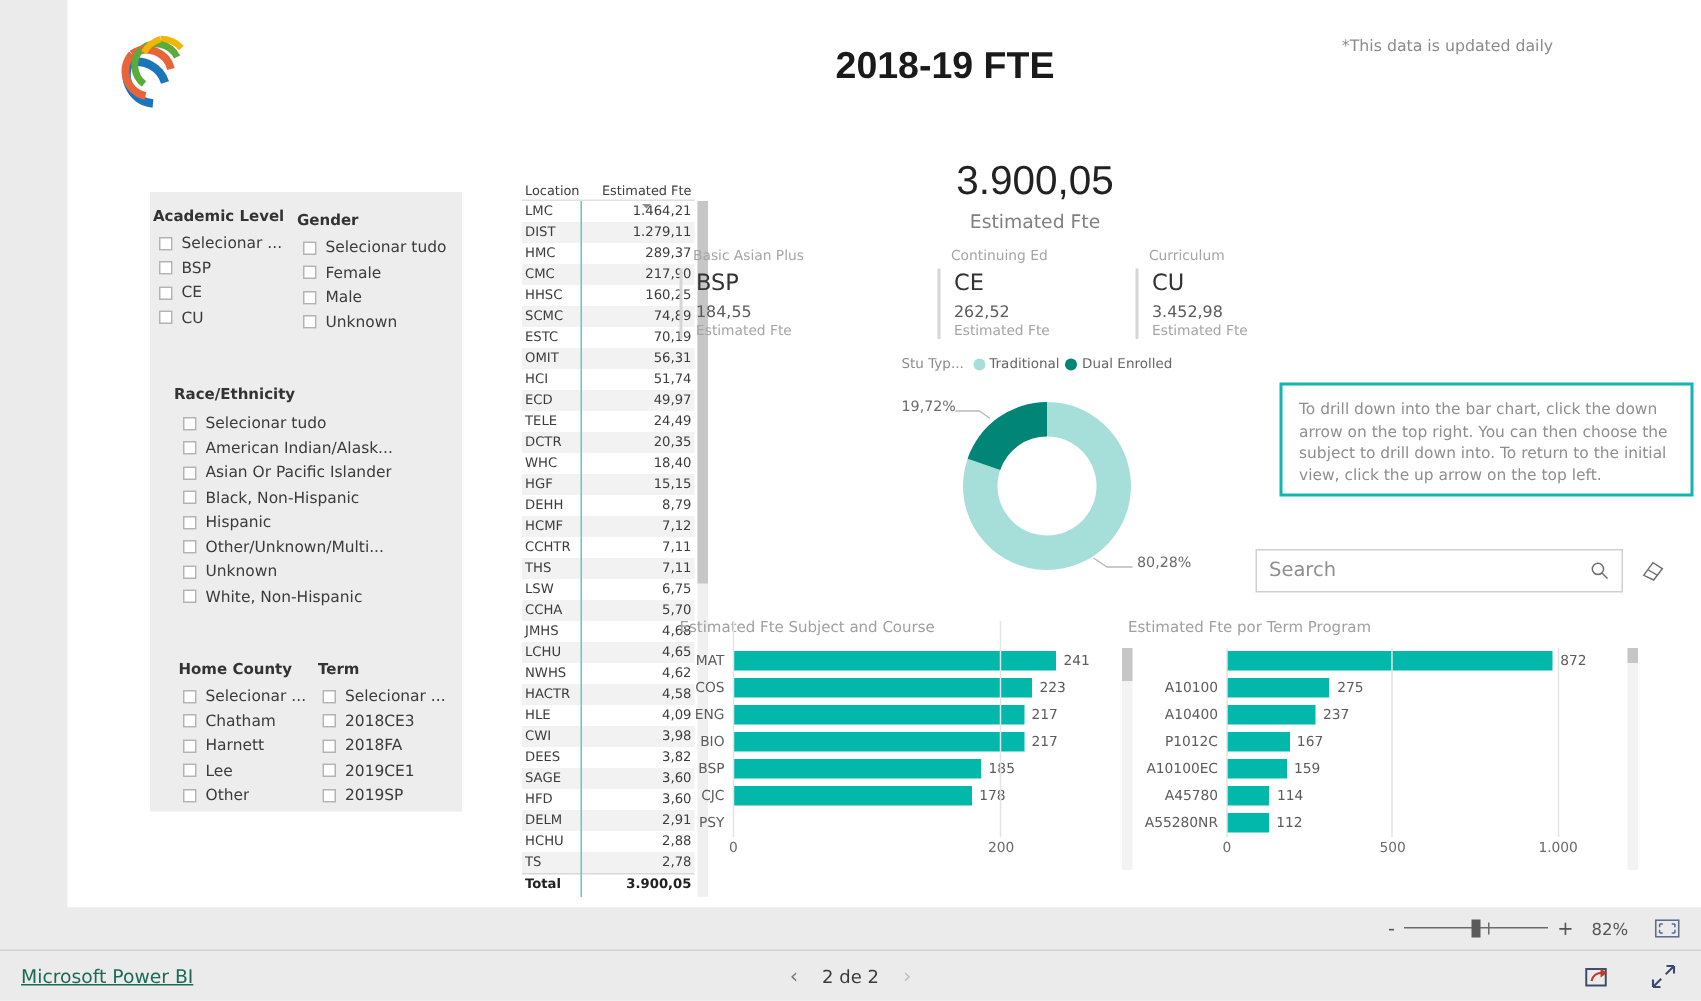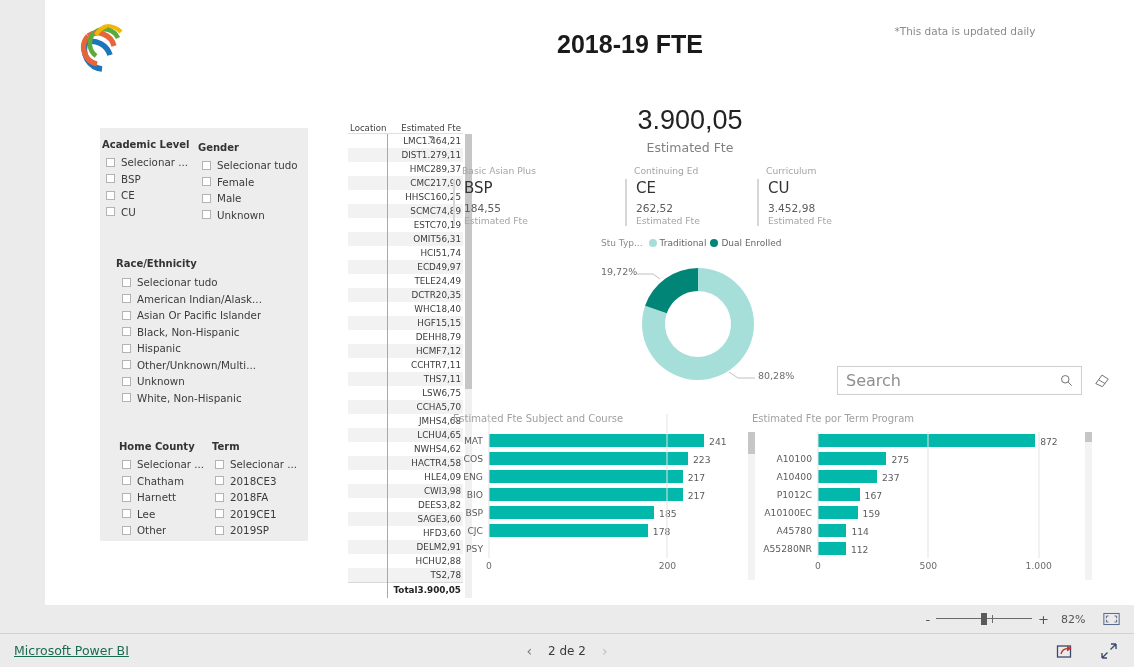--- a/index.html
+++ b/index.html
@@ -80,21 +80,21 @@
     font-size: 8.6px; color: #3d3d3d; position: relative;
   }
   #sort-caret {
     position: absolute; left: 50%; bottom: -6px; margin-left: -3px;
     width: 0; height: 0;
     border-left: 3px solid transparent; border-right: 3px solid transparent;
     border-top: 3.5px solid #8c8c8c;
   }
   #table-body { position: relative; }
   .tr {
-    display: flex; justify-content: flex-end; align-items: center;
+    display: flex; justify-content: space-between; align-items: center;
     height: 14px; padding: 0 2px; font-size: 8.8px; color: #3b3b3b;
   }
   .tr.alt { background: #f2f2f2; }
   .tr.total {
     font-weight: bold; color: #222; border-top: 1px solid #d8d8d8;
     background: #ffffff;
   }
   .tr .cell-v { font-variant-numeric: tabular-nums; }
   #table-divider {
     position: absolute; left: 39px; top: 19px; width: 1px; height: 464px;
@@ -143,21 +143,21 @@
   }
   #info-box p { font-size: 10.3px; line-height: 1.43; color: #8e8e8e; }
 
   
   #search-wrap { position: absolute; left: 792px; top: 366px; width: 245px; height: 29px; }
   #search-field {
     width: 100%; height: 29px; border: 1px solid #cfcfcf; background: #fff;
     display: flex; align-items: center; padding: 0 8px;
   }
   #search-input {
-    flex: 1; border: none; outline: none; font-size: 16px; color: #5a5a5a;
+    flex: 1; border: none; outline: none; font-size: 13px; color: #5a5a5a;
     background: transparent; font-family: "DejaVu Sans", "Liberation Sans", sans-serif;
   }
   #search-input::placeholder { color: #8f8f8f; }
   #eraser-btn { position: absolute; left: 256px; top: 6px; width: 18px; height: 16px; }
 
   
   .bar-visual { position: absolute; }
   .bar-title { font-size: 10px; color: #a0a0a0; margin-bottom: 8px; }
   .bar-plot { position: relative; }
   .bar-row { display: flex; align-items: center; height: 17px; margin-bottom: 1px; }
@@ -567,20 +567,23 @@
       <svg id="donut-svg" width="215" height="145" viewBox="0 0 215 145">
           <path d="M 93 16 A 56 56 0 1 1 40.05350592439762 53.76079044743984 L 61.799387419734316 61.251894370812764 A 33 33 0 1 0 93 39 Z" fill="#a6dfd9"></path>
           <path d="M 40.05350592439762 53.76079044743984 A 56 56 0 0 1 92.99999999999999 16 L 93 39 A 33 33 0 0 0 61.799387419734316 61.251894370812764 Z" fill="#008576"></path>
           <path d="M 55 27 L 48 22 L 32 22" fill="none" stroke="#b9b9b9" stroke-width="0.9"></path>
           <path d="M 124 120 L 133 126 L 150 126" fill="none" stroke="#b9b9b9" stroke-width="0.9"></path>
         </svg>
       <div class="donut-pct" id="pct-dark" style="left: -4px; top: 14px;">19,72%</div>
       <div class="donut-pct" id="pct-light" style="left: 153px; top: 118px;">80,28%</div>
     </div>
 
+    <div id="info-box">
+      <p>To drill down into the bar chart, click the down arrow on the top right.  You can then choose the subject to drill down into.  To return to the initial view, click the up arrow on the top left.</p>
+    </div>
 
     <div id="search-wrap">
       <div id="search-field">
         <input id="search-input" type="text" placeholder="Search" style="">
         <svg width="13" height="13" viewBox="0 0 16 16">
           <circle cx="6.5" cy="6.5" r="4.6" fill="none" stroke="#6d6d6d" stroke-width="1.2"></circle>
           <line x1="10" y1="10" x2="14.4" y2="14.4" stroke="#6d6d6d" stroke-width="1.2"></line>
         </svg>
       </div>
       <svg id="eraser-btn" viewBox="0 0 20 18">

